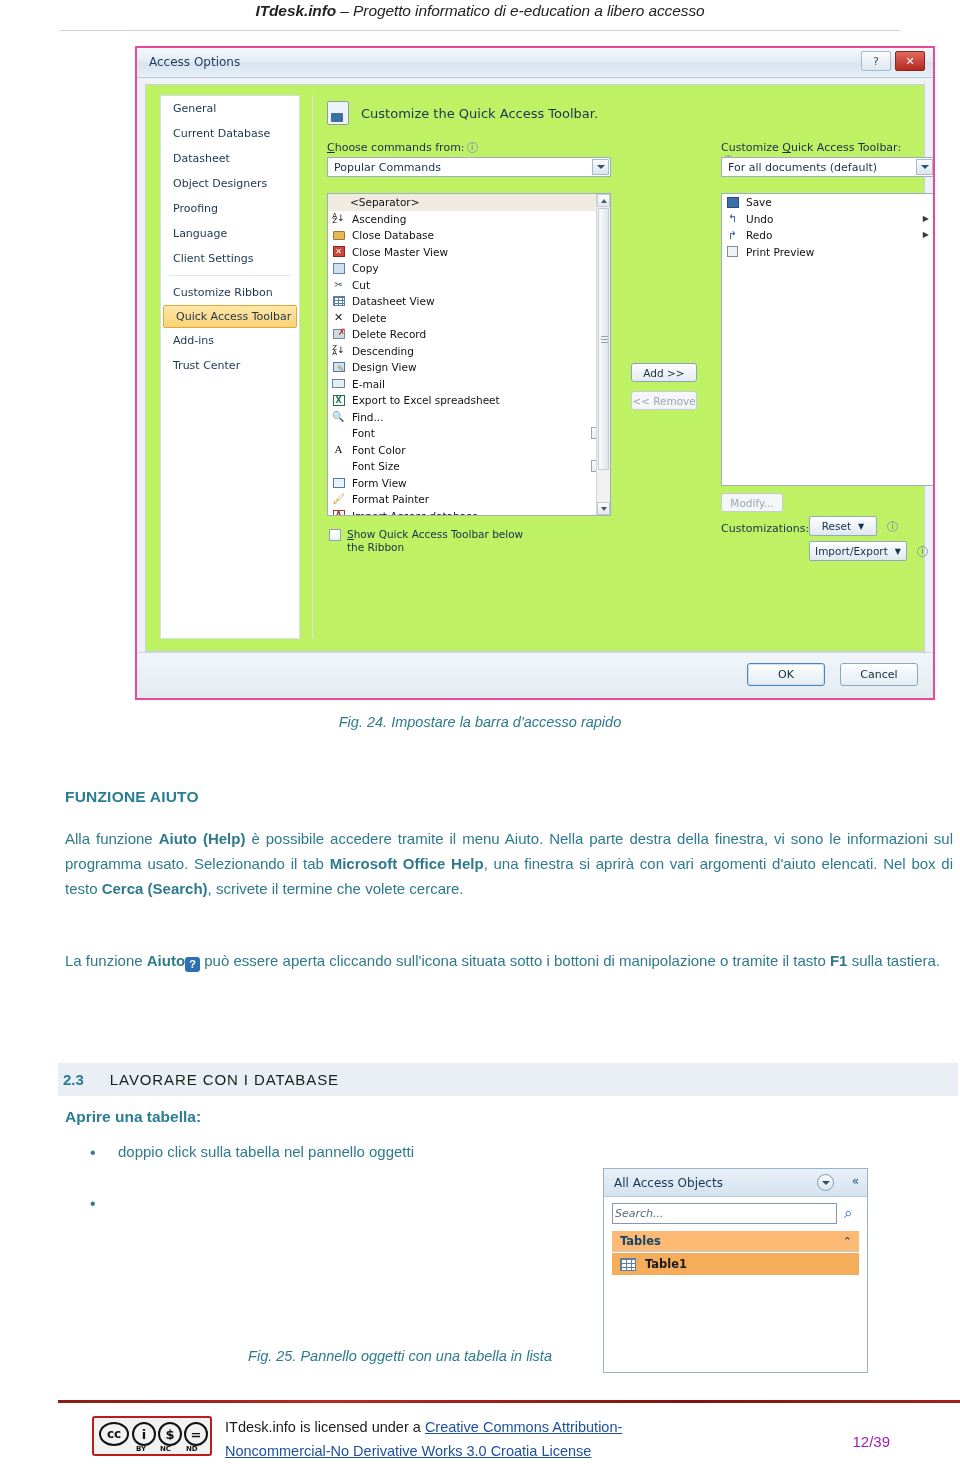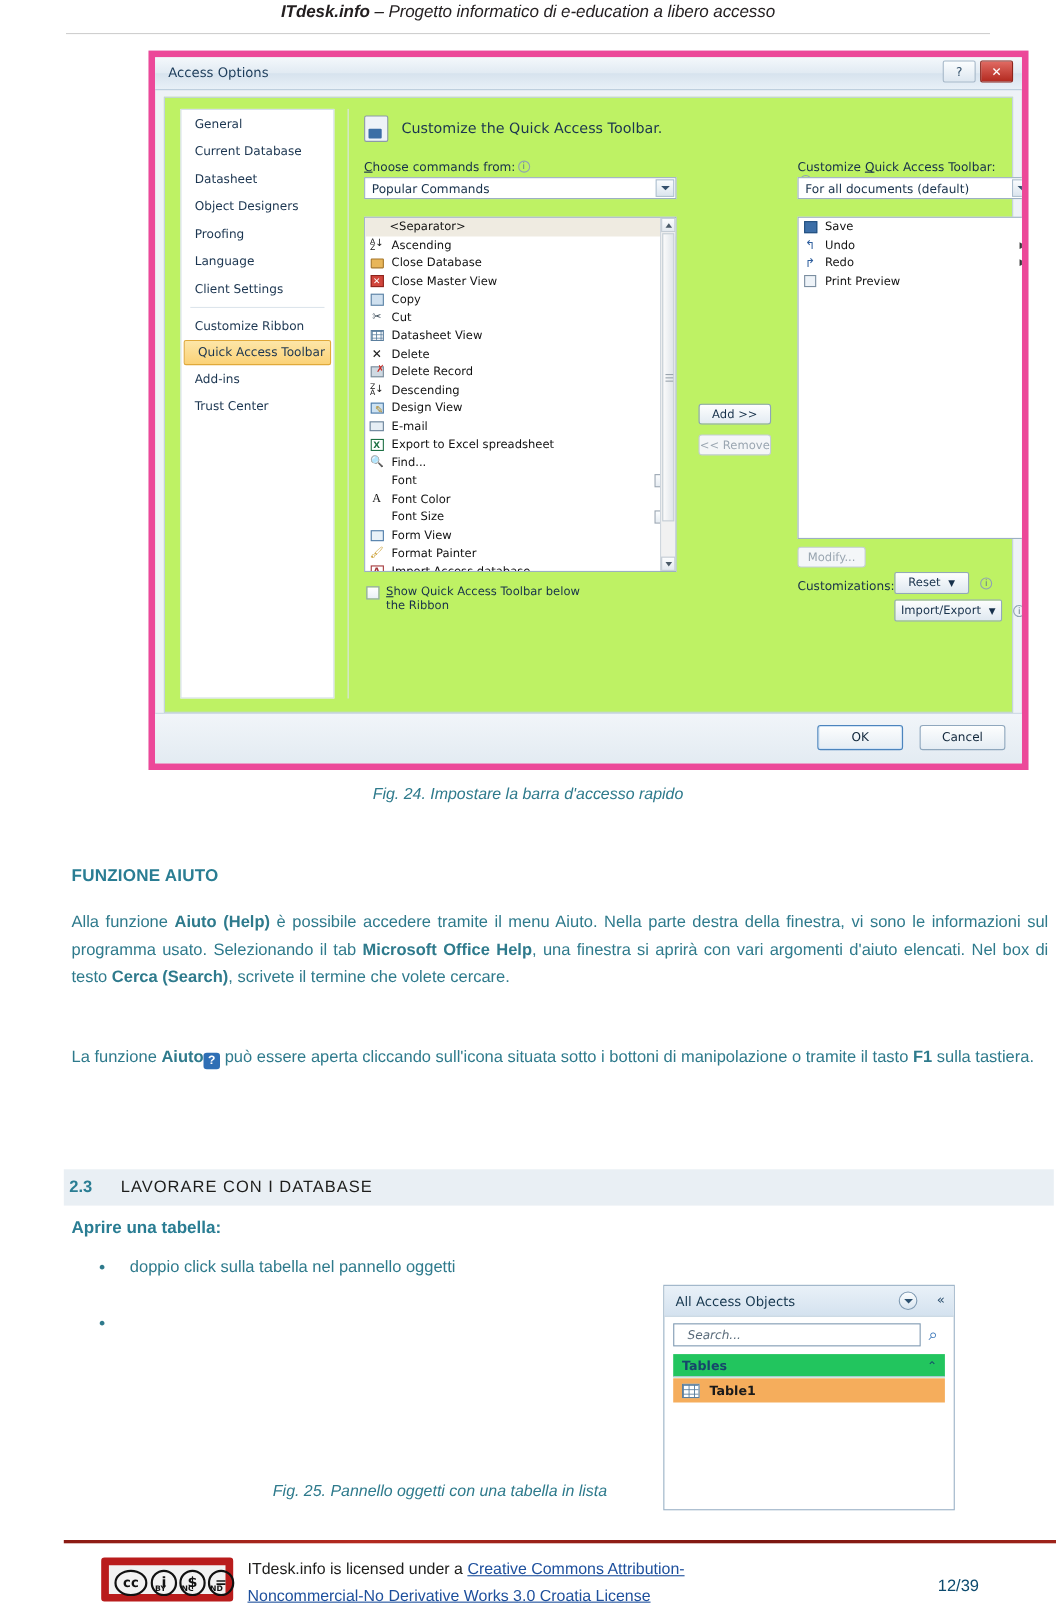--- a/index.html
+++ b/index.html
@@ -25,21 +25,21 @@
   #doc-header .brand { font-weight:bold; font-style:italic; }
   #header-rule {
     position:absolute; left:60px; top:30px; width:840px; height:1px;
     background:#cfcfcf;
   }
 
   
   #fig24 {
     position:absolute; left:135px; top:46px;
     width:800px; height:654px;
-    border:6px solid #ec4899;
+    border:2px solid #ec4899;
     background:#eef2f7;
     font-family:"DejaVu Sans", sans-serif;
     font-size:11px;
     color:#1a1a1a;
     overflow:hidden;
   }
   #fig24-titlebar {
     position:absolute; left:0; top:0; width:100%; height:30px;
     background:linear-gradient(180deg,#f4f8fb 0%, #e2ebf3 48%, #d7e3ee 52%, #e8f0f7 100%);
     border-bottom:1px solid #b9cbdb;
@@ -260,29 +260,29 @@
     border-radius:50%; border:1px solid #7f9ab2;
     background:linear-gradient(180deg,#fbfdfe,#d9e5f0);
     display:flex; align-items:center; justify-content:center;
   }
   #ao-dd i { border-left:4px solid transparent; border-right:4px solid transparent; border-top:4px solid #2b4f6e; display:block; }
   #ao-collapse { position:absolute; right:8px; top:5px; font-size:12px; color:#2b4f6e; }
   #ao-search {
     position:absolute; left:8px; top:34px; right:30px; height:21px;
     border:1px solid #7f9ab2; background:#fff;
     font-size:11px; font-style:italic; color:#5a6b7a;
-    padding-left:12px; line-height:20px;
+    padding-left:2px; line-height:20px;
   }
   #ao-search-icon {
     position:absolute; right:7px; top:36px; width:16px; height:16px;
     color:#2f6fb5; font-size:15px; line-height:16px;
   }
   #ao-group {
     position:absolute; left:8px; top:62px; right:8px; height:21px;
-    background:#22c55e; border-bottom:1px solid #b9cbdb;
+    background:#fdba74; border-bottom:1px solid #b9cbdb;
     display:flex; align-items:center;
   }
   #ao-group-label { margin-left:8px; font-size:11.5px; font-weight:bold; color:#16456b; }
   #ao-group-chev { position:absolute; right:7px; font-size:11px; color:#16456b; }
   #ao-row {
     position:absolute; left:8px; top:84px; right:8px; height:22px;
     background:#f5ad5c; display:flex; align-items:center;
   }
   #ao-row-icon {
     width:16px; height:13px; margin-left:8px;
@@ -299,21 +299,21 @@
 
   #fig25-cap { left:150px; top:1348px; width:500px; }
 
   
   #footer-rule {
     position:absolute; left:58px; top:1400px; width:902px; height:3px;
     background:linear-gradient(90deg,#8b1b14,#b32a20 30%,#7a1610 70%,#9e231a);
   }
   #cc-badge {
     position:absolute; left:92px; top:1416px; width:120px; height:40px;
-    border:7px solid #b91c1c; border-radius:3px; background:#f2f2f2;
+    border:2px solid #b91c1c; border-radius:3px; background:#f2f2f2;
   }
   .cc-circ {
     position:absolute; top:4px; width:24px; height:24px; border-radius:50%;
     border:2px solid #111; color:#111; font-weight:bold;
     display:flex; align-items:center; justify-content:center;
     font-size:13px; font-family:"DejaVu Sans", sans-serif;
   }
   #cc-c1 { left:5px; width:30px; font-size:12px; }
   #cc-c2 { left:38px; }
   #cc-c3 { left:64px; }
@@ -323,21 +323,21 @@
 
   #license-text {
     position:absolute; left:225px; top:1415px; width:560px;
     font-size:14.5px; line-height:24px; color:#1d1d1b;
   }
   #license-text a, .lic-link {
     color:#1d4f9c; text-decoration:underline;
   }
   #page-num {
     position:absolute; right:70px; top:1433px;
-    font-size:15px; color:#0c4a6e;
+    font-size:15px; color:#a21caf;
   }
 </style>
 </head>
 <body>
 
 <div id="doc-header">
   <span class="brand">ITdesk.info</span><span> – </span><span>Progetto informatico di e-education a libero accesso</span>
 </div>
 <div id="header-rule"></div>
 

